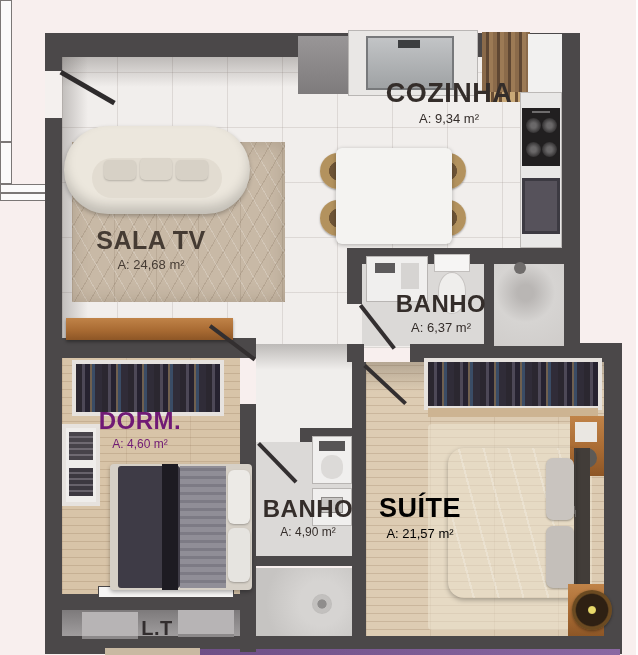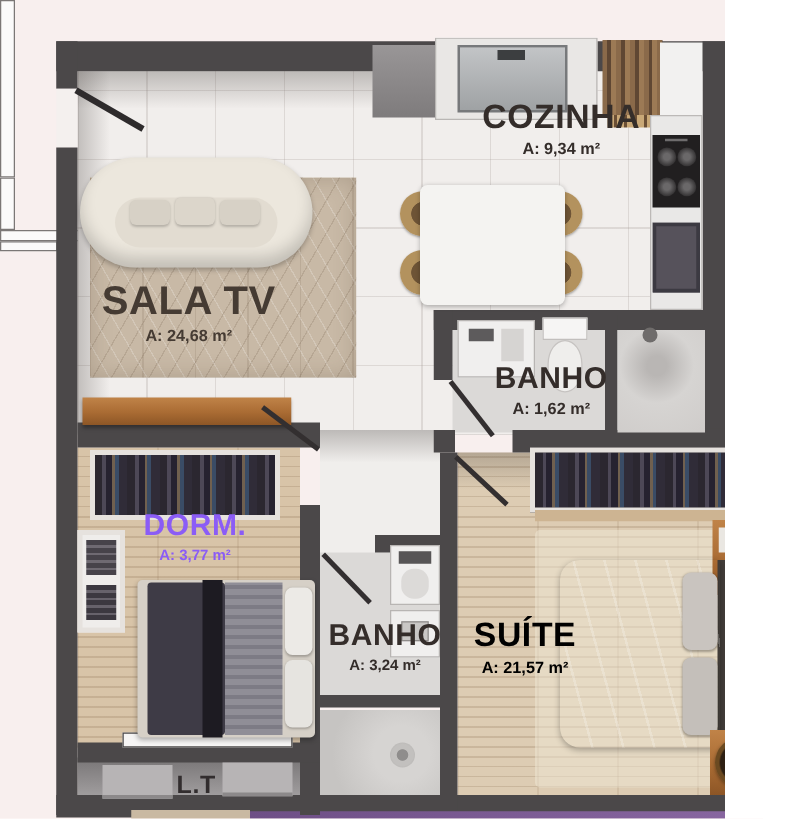--- a/index.html
+++ b/index.html
@@ -1,16 +1,16 @@
 <!DOCTYPE html>
 <html><head>
 <meta charset="utf-8">
 <style>
   html,body{margin:0;padding:0;}
-  .plan{position:relative;width:580px;height:655px;background:#f8efee;overflow:hidden;
+  .plan{position:relative;width:636px;height:655px;background:#f8efee;overflow:hidden;
         font-family:"Liberation Sans",sans-serif;}
   .abs{position:absolute;}
   .wall{position:absolute;background:#4b4849;}
   .tile{background-color:#f1eeec;
         background-image:repeating-linear-gradient(90deg,rgba(160,150,145,.25) 0 1px,transparent 1px 55px),
                          repeating-linear-gradient(0deg,rgba(160,150,145,.25) 0 1px,transparent 1px 55px);}
   .plainfloor{background-color:#f0eeec;}
   .wood{background-color:#d8c4a8;
         background-image:repeating-linear-gradient(0deg,rgba(125,95,65,.20) 0 1px,transparent 1px 8px),
                          repeating-linear-gradient(90deg,rgba(125,95,65,.12) 0 1px,transparent 1px 64px);}
@@ -21,21 +21,21 @@
                         repeating-linear-gradient(-60deg,rgba(115,95,75,.20) 0 1px,transparent 1px 13px),
                         repeating-linear-gradient(90deg,rgba(115,95,75,.16) 0 1px,transparent 1px 42px);}
   .woodfurn{background:linear-gradient(180deg,#c08348 0%,#a96b33 55%,#8d5626 100%);}
   .closet{background-color:#2e2a2f;
           background-image:repeating-linear-gradient(90deg,#2b2730 0 6px,#4d4857 6px 9px,#262230 9px 14px,
                          #70604f 14px 16px,#3a4c66 16px 19px,#302c38 19px 26px);}
   .frame{border:4px solid #e6e2de;box-sizing:border-box;}
   .leaf{position:absolute;height:4px;background:#332f30;}
   .label{position:absolute;transform:translate(-50%,-50%);text-align:center;color:#342d2a;white-space:nowrap;}
   .room-name{font-weight:bold;font-size:24px;letter-spacing:.5px;line-height:1;}
-  .room-area{font-weight:bold;font-size:13px;margin-top:4px;}
+  .room-area{font-weight:normal;font-size:13px;margin-top:4px;}
   .chair{position:absolute;width:40px;height:36px;border-radius:18px;
          background:radial-gradient(ellipse at center,#6e5436 0 38%,#b3925e 40% 100%);
          box-shadow:0 1px 2px rgba(0,0,0,.35);}
   .burner{position:absolute;width:15px;height:15px;border-radius:50%;
           background:radial-gradient(#6a6869 25%,#353334 70%);}
   .shade-v{background:linear-gradient(180deg,rgba(70,65,62,.30),rgba(70,65,62,0));}
   .shade-h{background:linear-gradient(90deg,rgba(70,65,62,.28),rgba(70,65,62,0));}
   .white-fix{background:#f0efee;border:1px solid #b8b5b3;box-sizing:border-box;}
   .window{background:#fbfafa;border:1px solid #7b7776;box-sizing:border-box;}
 </style>
@@ -173,34 +173,34 @@
   <div class="leaf" style="left:200px;top:358px;width:56px;transform-origin:100% 0;transform:rotate(37deg)"></div>
   <div class="leaf" style="left:362px;top:304px;width:55px;transform-origin:0 0;transform:rotate(52deg)"></div>
   <div class="leaf" style="left:366px;top:364px;width:56px;transform-origin:0 0;transform:rotate(43deg)"></div>
   <div class="leaf" style="left:260px;top:442px;width:54px;transform-origin:0 0;transform:rotate(46deg)"></div>
 
   <div class="label" style="left:449px;top:103px">
     <div class="room-name" style="font-size:27px">COZINHA</div>
     <div class="room-area">A: 9,34 m²</div>
   </div>
   <div class="label" style="left:151px;top:250px;color:#453b33">
-    <div class="room-name" style="font-size:32px">SALA TV</div>
+    <div class="room-name" style="font-size:25px">SALA TV</div>
     <div class="room-area">A: 24,68 m²</div>
   </div>
   <div class="label" style="left:441px;top:313px">
     <div class="room-name">BANHO</div>
-    <div class="room-area">A: 1,62 m²</div>
-  </div>
-  <div class="label" style="left:156px;top:430px;color:#8b5cf6">
+    <div class="room-area">A: 6,37 m²</div>
+  </div>
+  <div class="label" style="left:140px;top:430px;color:#701a75">
     <div class="room-name">DORM.</div>
-    <div class="room-area" style="font-size:12px">A: 3,77 m²</div>
+    <div class="room-area" style="font-size:12px">A: 4,60 m²</div>
   </div>
   <div class="label" style="left:308px;top:518px">
     <div class="room-name">BANHO</div>
-    <div class="room-area" style="font-size:12px">A: 3,24 m²</div>
+    <div class="room-area" style="font-size:12px">A: 4,90 m²</div>
   </div>
   <div class="label" style="left:420px;top:518px;color:#000000">
     <div class="room-name" style="font-size:27px">SUÍTE</div>
     <div class="room-area">A: 21,57 m²</div>
   </div>
   <div class="label" style="left:157px;top:628px;color:#322d2e">
     <div class="room-name" style="font-size:20px">L.T</div>
   </div>
 
 </div>

